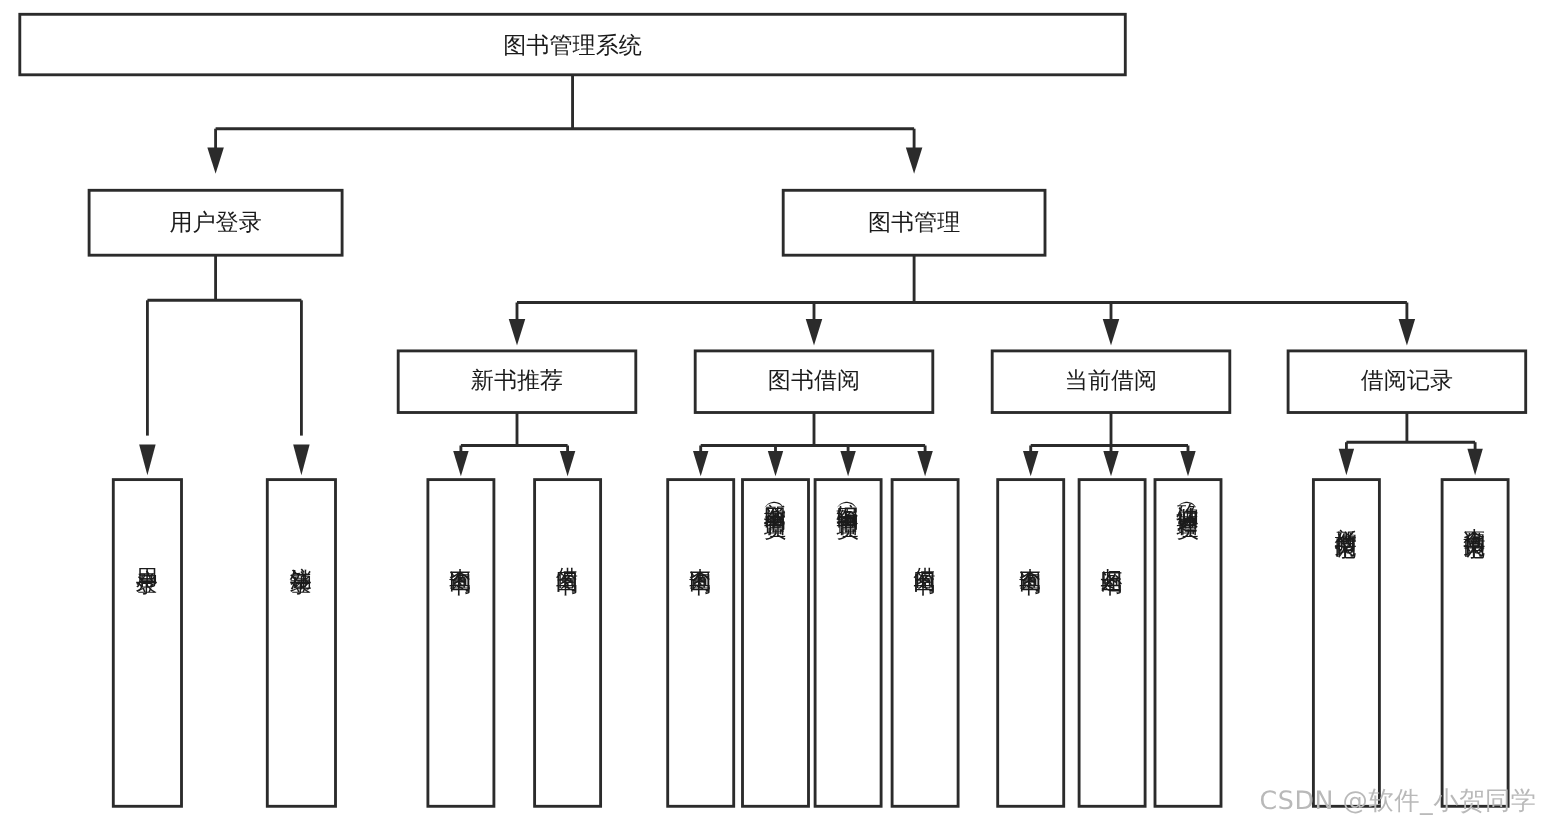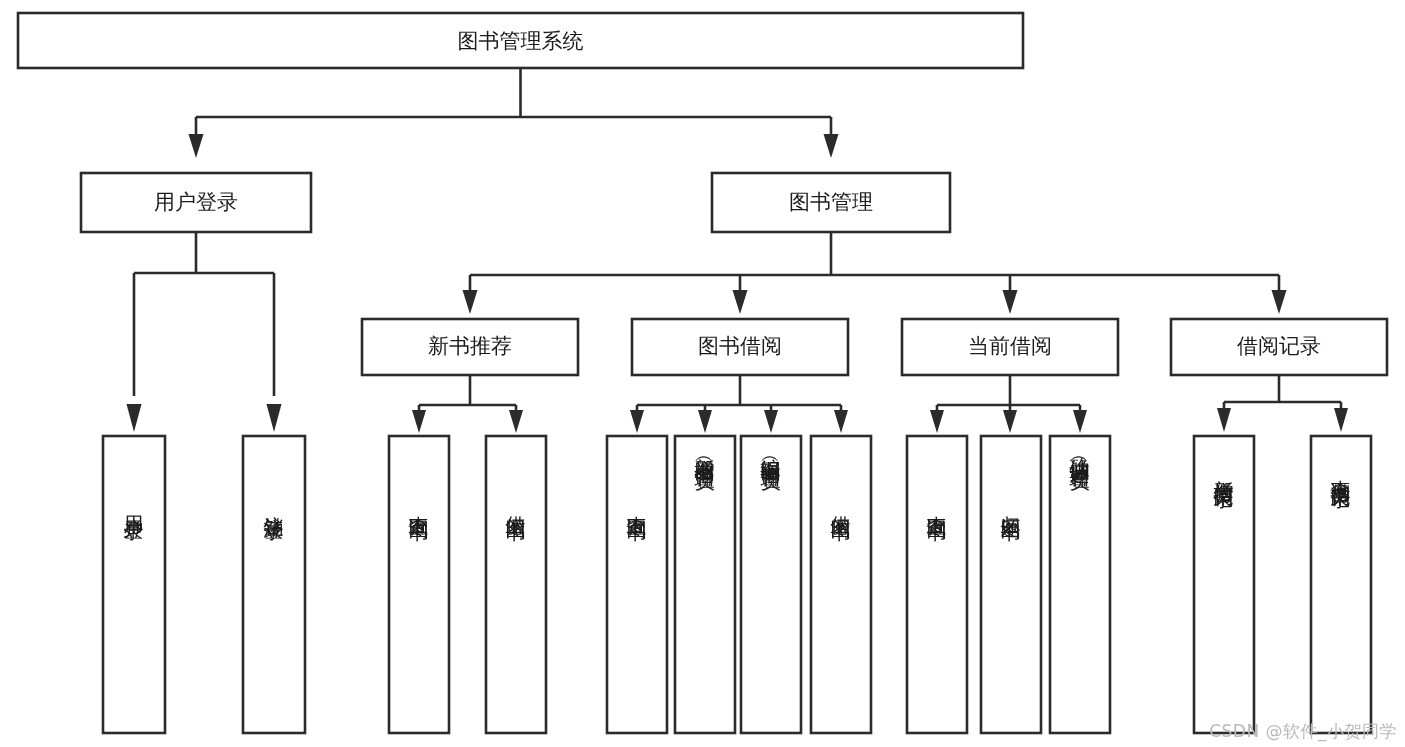--- a/index.html
+++ b/index.html
@@ -71,21 +71,21 @@
     text-orientation: upright;
     letter-spacing: 2px;
     line-height: 1;
     white-space: nowrap;
   }
   .watermark {
     position: absolute;
     right: 8px;
     bottom: 4px;
     font-family: "DejaVu Sans", "Liberation Sans", sans-serif;
-    font-size: 17px;
+    font-size: 23px;
     color: #b9b9b9;
     letter-spacing: 0.5px;
     white-space: nowrap;
   }
 </style>
 </head>
 <body>
 
 <div id="diagram-root">
 

